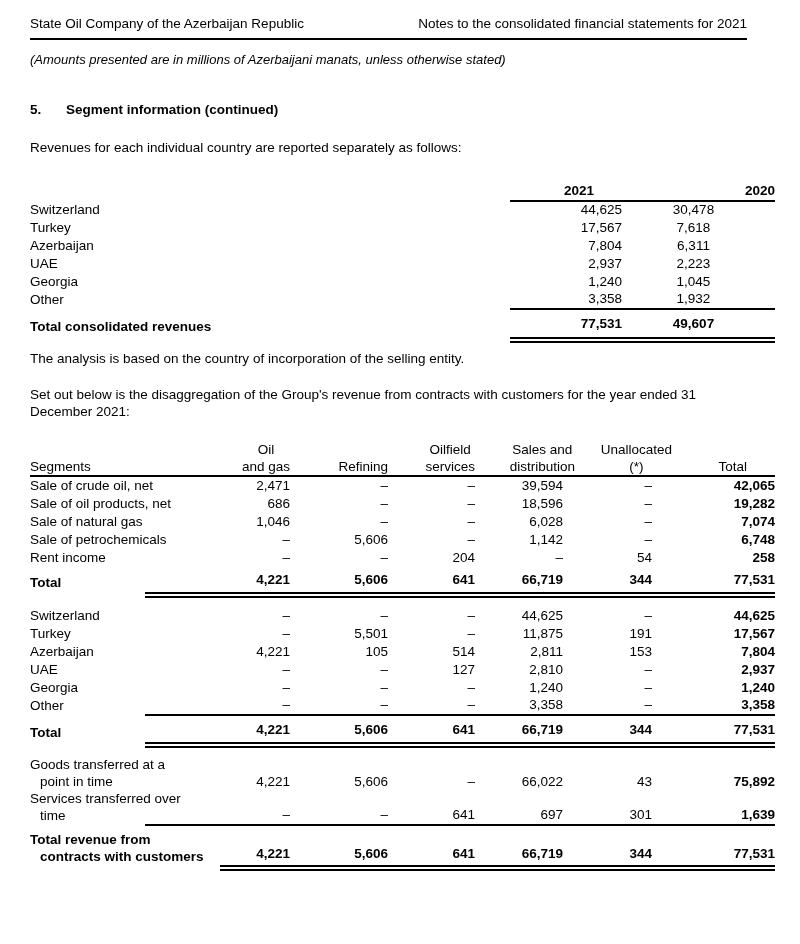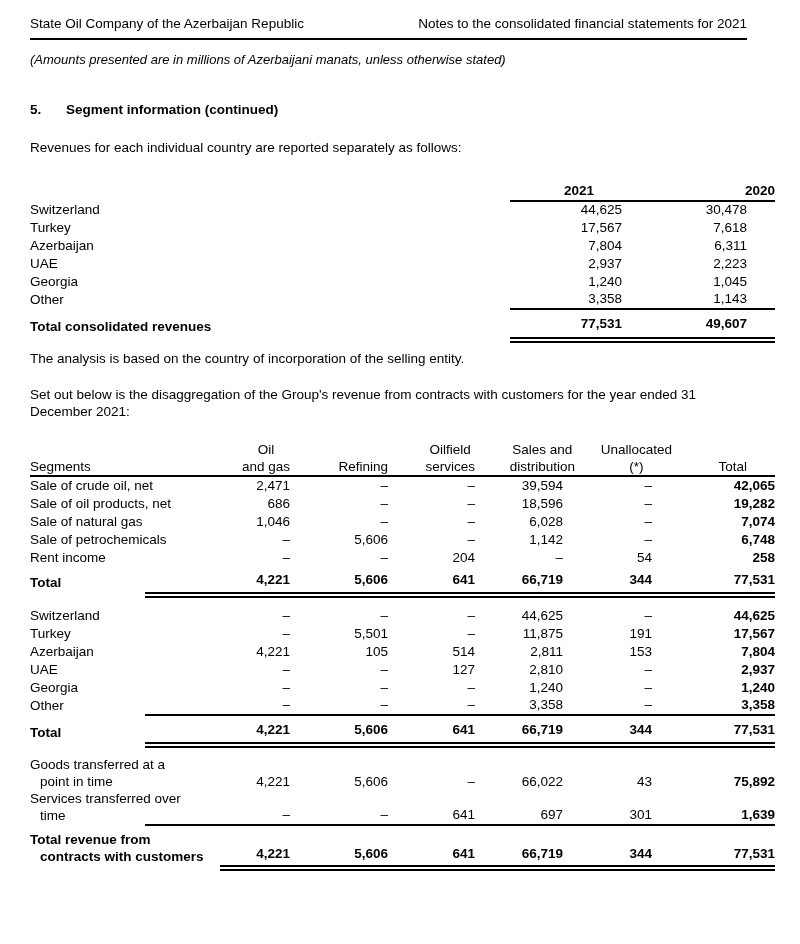--- a/index.html
+++ b/index.html
@@ -32,21 +32,21 @@
   .t1 col.c-lbl { width:480px; }
   .t1 col.c-y1  { width:130px; }
   .t1 col.c-y2  { width:135px; }
   .t1 th.num-h { border-bottom:2px solid #000; text-align:right; font-weight:bold; height:22px; }
   .t1 .hdr-block { display:inline-block; text-align:center; }
   .t1 .h1 .hdr-block { margin-right:46px; }
   .t1 .h2 .hdr-block { }
   .t1 td { height:18px; }
   .t1 td.num { text-align:right; }
   .t1 td.v1 { padding-right:18px; }
-  .t1 td.v2 { padding-right:28px; }
+  .t1 td.v2 { padding-right:28px;text-align:center; }
   .t1 tr.total td { font-weight:bold; padding-top:6px; padding-bottom:4px; }
 
   
   .t2 { margin-top:20px; }
   .t2 col.c-lbl { width:115px; }
   .t2 col.c-sp  { width:75px;  }
   .t2 col.c1 { width:70px; } .t2 col.c2 { width:98px; }
   .t2 col.c3 { width:87px; } .t2 col.c4 { width:88px; }
   .t2 col.c5 { width:89px; } .t2 col.c6 { width:123px; }
   .t2 th { border-bottom:2px solid #000; font-weight:normal; height:36px; }
@@ -121,21 +121,21 @@
           <td class="num v2">2,223</td>
         </tr>
         <tr class="">
           <td class="lbl">Georgia</td>
           <td class="num v1">1,240</td>
           <td class="num v2">1,045</td>
         </tr>
         <tr class="">
           <td class="lbl">Other</td>
           <td class="num v1 rule-b">3,358</td>
-          <td class="num v2 rule-b">1,143</td>
+          <td class="num v2 rule-b">1,932</td>
         </tr>
         <tr class="total">
           <td class="lbl">Total consolidated revenues</td>
           <td class="num v1 dbl-b">77,531</td>
           <td class="num v2 dbl-b">49,607</td>
         </tr>
       </tbody>
   </table>
 
   <p class="para" style="margin-top:8px">The analysis is based on the country of incorporation of the selling entity.</p>

